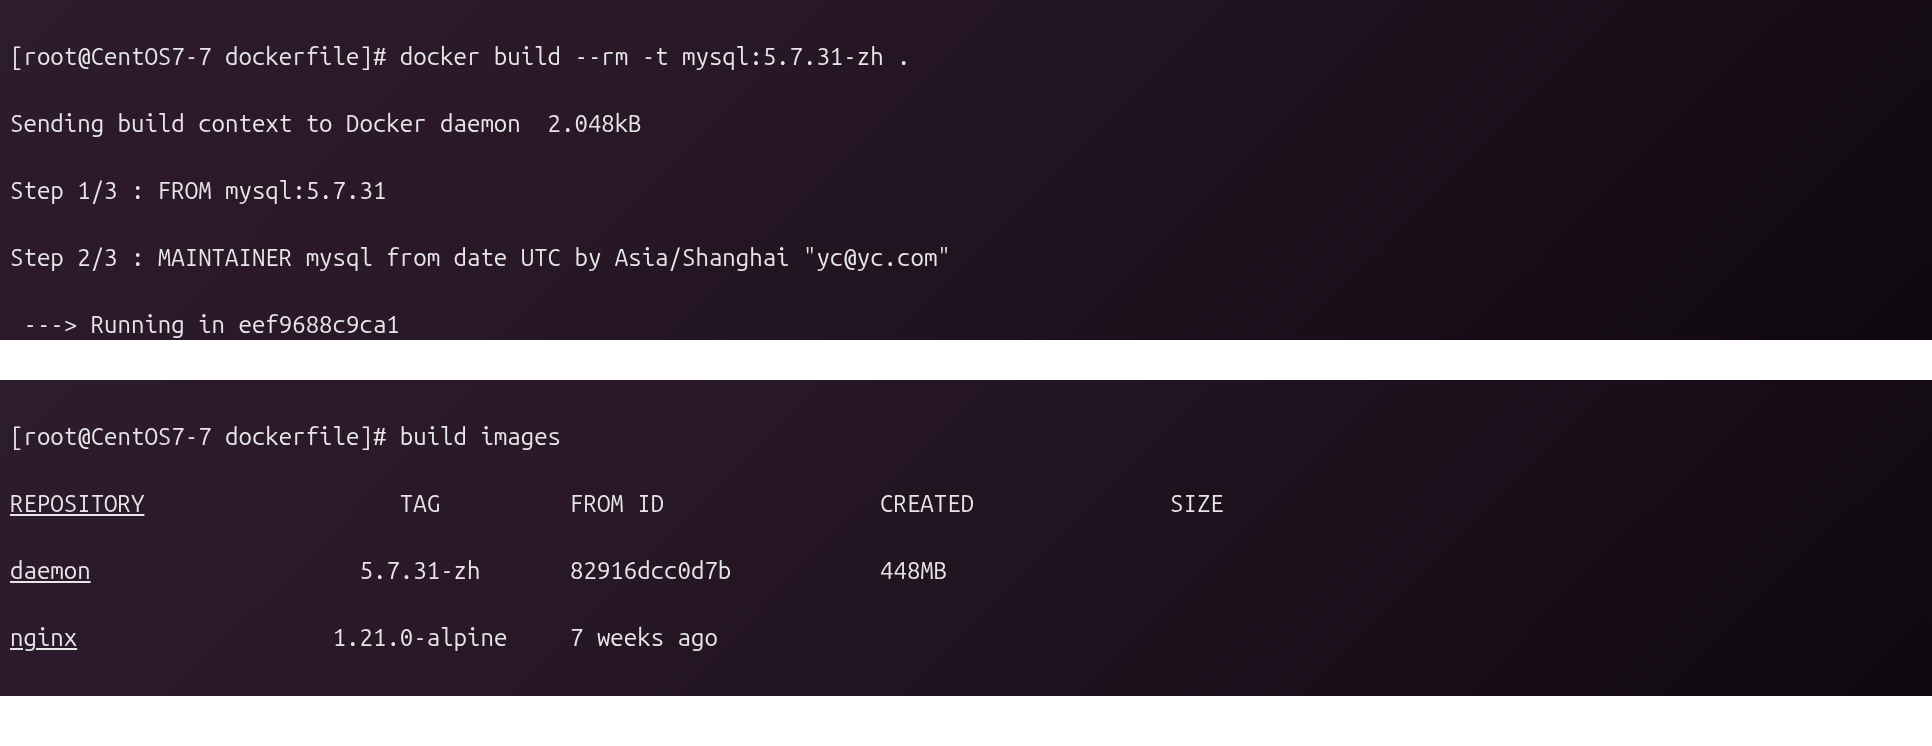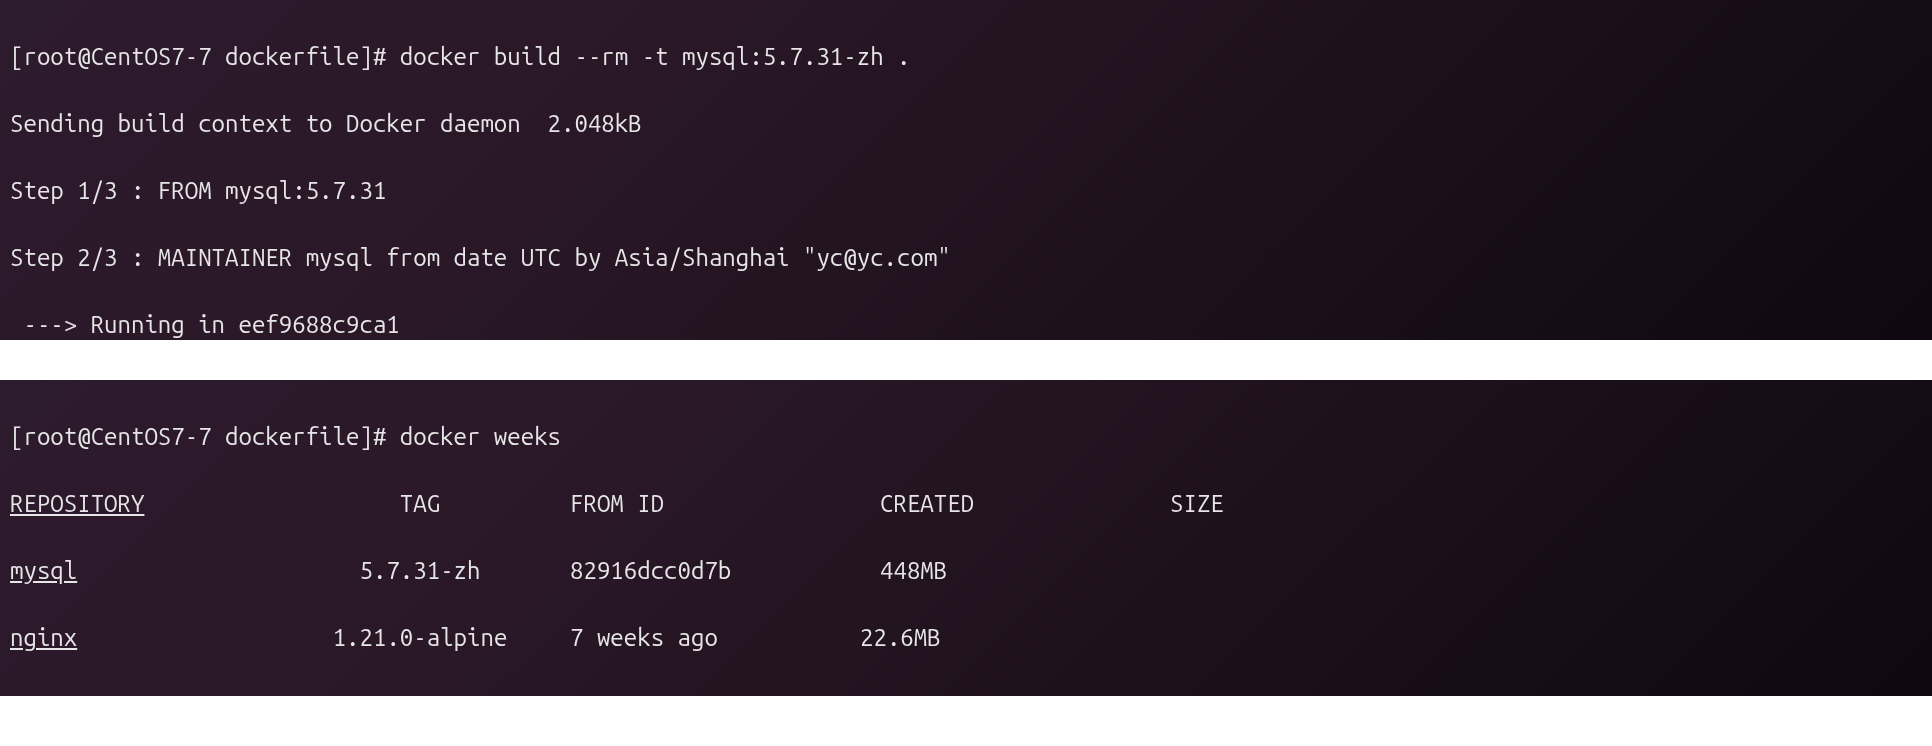--- a/index.html
+++ b/index.html
@@ -62,33 +62,32 @@
 
 
 
 
 
 </div>
 
 <div class="gap"></div>
 
 <div class="terminal-block terminal-block-2">
-<span class="line"><span class="prompt-user">[root@CentOS7-7 dockerfile]# </span><span>docker weeks</span></span>
+<span class="line"><span class="prompt-user">[root@CentOS7-7 dockerfile]# </span><span>build images</span></span>
 <div class="table-row">
   <span class="col-repo">REPOSITORY</span>
   <span class="col-tag">TAG</span>
   <span class="col-imageid">FROM ID</span>
   <span class="col-created">CREATED</span>
   <span class="col-size">SIZE</span>
 </div>
 <div class="table-row">
-  <span class="col-repo">mysql</span>
+  <span class="col-repo">daemon</span>
   <span class="col-tag">5.7.31-zh</span>
   <span class="col-imageid">82916dcc0d7b</span>
   <span class="col-size">448MB</span>
 </div>
 <div class="table-row">
   <span class="col-repo">nginx</span>
   <span class="col-tag">1.21.0-alpine</span>
   <span class="col-created">7 weeks ago</span>
-  <span class="col-size">22.6MB</span>
 </div>
 </div>
 
 </body></html>

